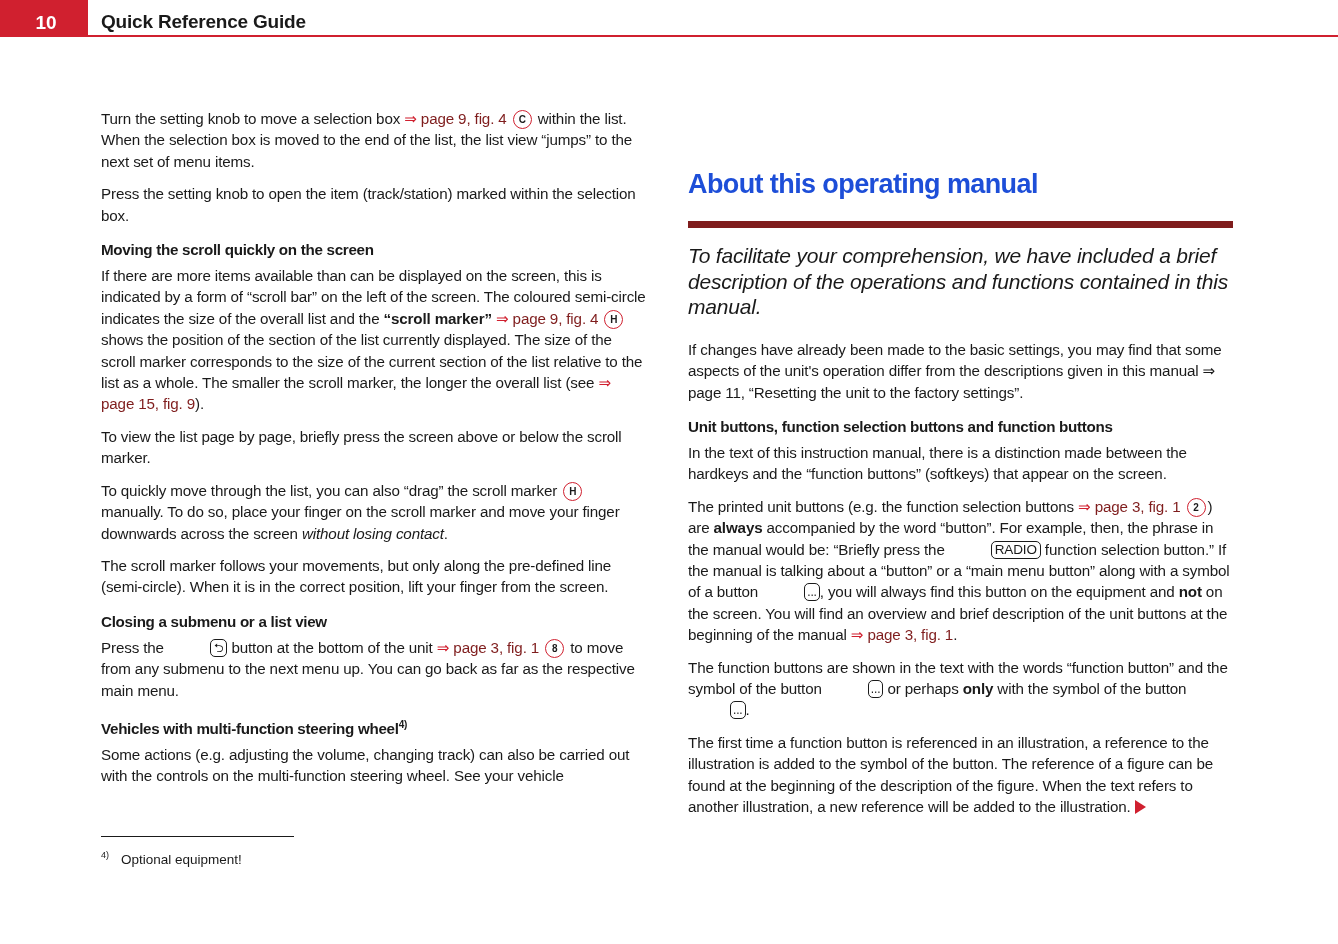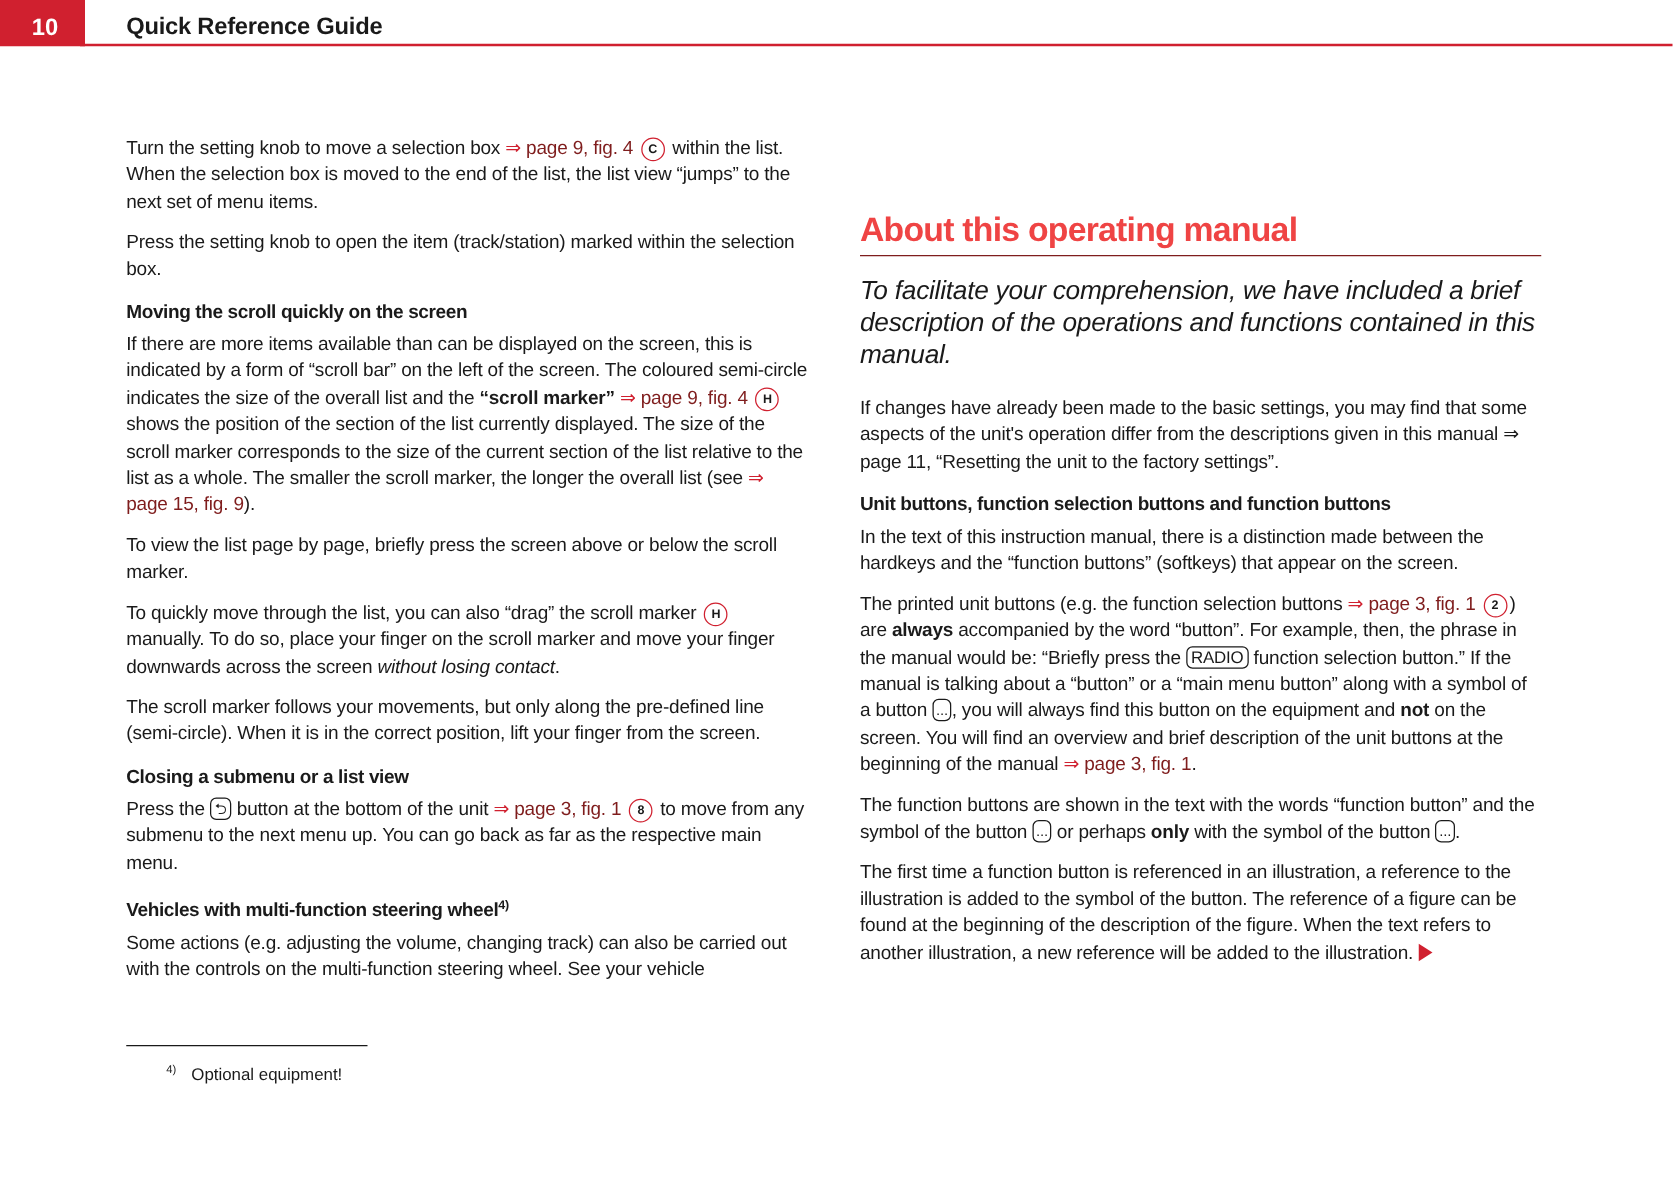--- a/index.html
+++ b/index.html
@@ -1,47 +1,47 @@
 <!DOCTYPE html>
 <html><head>
 <meta charset="utf-8">
 <style>
   html, body { margin: 0; padding: 0; background: #ffffff; }
   body { width: 1338px; height: 944px; position: relative; overflow: hidden;
          font-family: "Liberation Sans", sans-serif; color: #1a1a1a; }
   .header { position: absolute; left: 0; top: 0; width: 1338px; height: 38px; }
-  .page-num { position: absolute; left: 0; top: 0; width: 68px; height: 37px; background: #d0202f;
+  .page-num { position: absolute; left: 0; top: 0; width: 88px; height: 37px; background: #d0202f;
               color: #fff; font-weight: bold; font-size: 19px; line-height: 46px; text-align: center; padding-left: 4px; box-sizing: border-box; }
   .header-title { position: absolute; left: 101px; top: 11px; font-weight: bold; font-size: 19px; color: #1a1a1a; letter-spacing: -0.2px; }
   .header-rule { position: absolute; left: 64px; top: 35px; width: 1274px; height: 2px; background: #d0202f; }
 
   .col { position: absolute; top: 108px; font-size: 15.2px; line-height: 21.4px; letter-spacing: -0.15px; }
   .col-left { left: 101px; width: 545px; }
   .col-right { left: 688px; width: 545px; }
   p { margin: 0 0 11px 0; }
   h3 { font-size: 15.2px; font-weight: bold; margin: 14px 0 5px 0; line-height: 20px; letter-spacing: -0.3px; }
   .ref { color: #7f1d1d; }
   .arrow { color: #d0202f; }
   .arrow.plain { color: #1a1a1a; }
   .circ { display: inline-block; width: 17px; height: 17px; border: 1.6px solid #d0202f; border-radius: 50%;
           font-size: 10px; font-weight: bold; line-height: 17px; text-align: center; color: #1a1a1a;
           vertical-align: 1px; margin: 0 2px; box-sizing: content-box; }
   .kbd { display: inline-block; border: 1px solid #1a1a1a; border-radius: 5px; padding: 0 3px;
-         font-size: 13.5px; line-height: 16px; vertical-align: 1px; }
+         font-size: 13.5px; line-height: 16px; vertical-align: 1px; margin-left: 42px; }
   .kbd.dots { padding: 0 2px; font-size: 12px; }
   .kbd.icon { padding: 0 3px; font-size: 12px; }
   .end-square { display: inline-block; width: 9px; height: 9px; background: #d0202f; margin-left: 3px; vertical-align: 1px; }
   .end-arrow { display: inline-block; width: 0; height: 0; border-top: 7px solid transparent; border-bottom: 7px solid transparent;
                border-left: 11px solid #d0202f; margin-left: 4px; vertical-align: -2px; }
   sup { font-size: 10px; font-weight: bold; }
-  .section-title { color: #ef4444; font-weight: bold; font-size: 27px; letter-spacing: -0.6px; margin: 59px 0 0 0; line-height: 34px; padding-bottom: 3px; border-bottom: 1px solid #7f1d1d; }
+  .section-title { color: #1d4ed8; font-weight: bold; font-size: 27px; letter-spacing: -0.6px; margin: 59px 0 0 0; line-height: 34px; padding-bottom: 20px; border-bottom: 7px solid #7f1d1d; }
   .intro { font-style: italic; font-size: 21px; line-height: 25.6px; margin: 15px 0 19px 0; letter-spacing: -0.2px; }
 
   .footnote-rule { position: absolute; left: 101px; top: 836px; width: 193px; height: 1px; background: #1a1a1a; }
-  .footnote { position: absolute; left: 101px; top: 850px; font-size: 13.5px; margin-left: 32px; }
+  .footnote { position: absolute; left: 101px; top: 850px; font-size: 13.5px; }
   .footnote .fn-mark { font-size: 9px; vertical-align: 6px; margin-right: 12px; }
 </style>
 </head>
 <body>
 
 <div class="header">
   <div class="page-num">10</div>
   <div class="header-title">Quick Reference Guide</div>
   <div class="header-rule"></div>
 </div>

